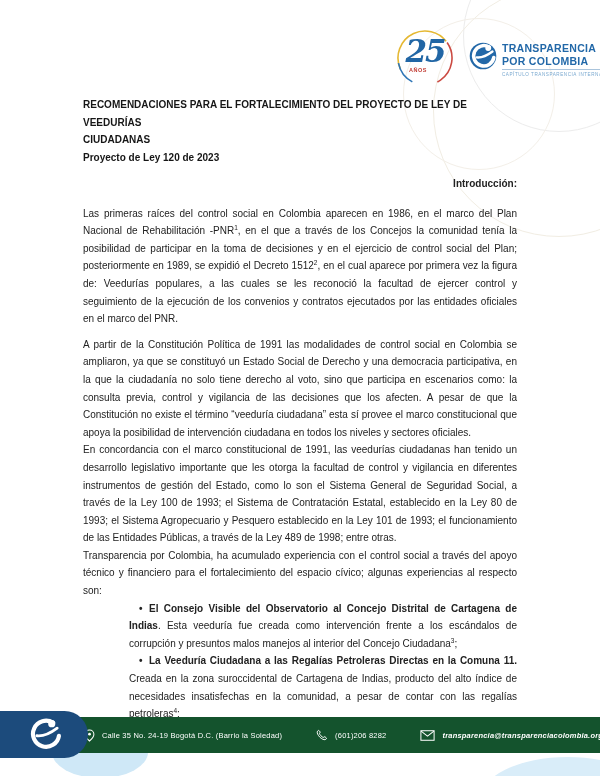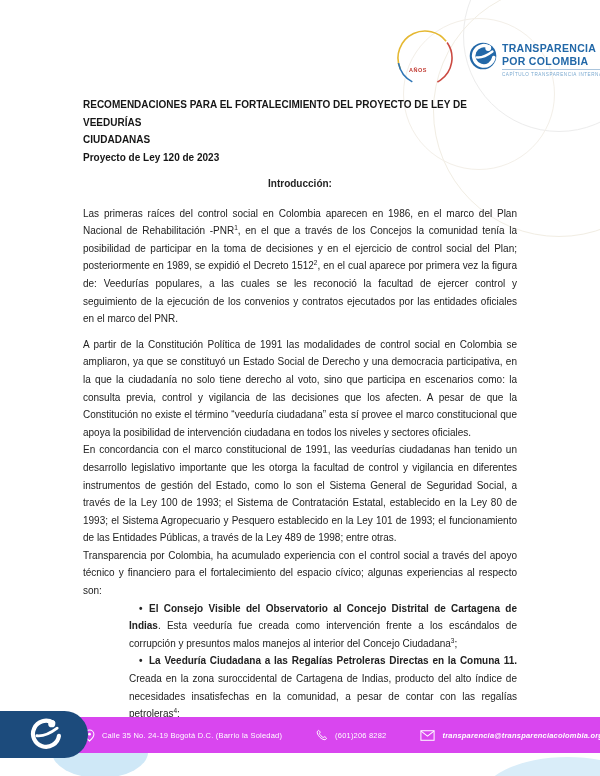--- a/index.html
+++ b/index.html
@@ -27,35 +27,35 @@
   .ti-rule{border:0;border-top:1px solid #aac4dc;margin:2px 0 1.5px 0;width:104px;}
   .ti-tag{font-size:4.6px;color:#7aa9d0;letter-spacing:.55px;white-space:nowrap;}
 
   
   .title-block{position:absolute;left:83px;top:96px;width:434px;text-align:left;
     font-weight:bold;font-size:10px;line-height:17.5px;color:#161616;}
 
   
   .body-text{position:absolute;left:83px;top:175px;width:434px;
     font-size:10px;line-height:17.6px;text-align:justify;color:#222222;}
-  .intro-heading{font-weight:bold;margin:0 0 12px 0;text-align:center;}
+  .intro-heading{font-weight:bold;margin:0 0 12px 0;text-align:right;}
   p{margin:0;}
   .p-gap{margin-bottom:8px;}
   sup{font-size:6.5px;line-height:0;vertical-align:super;}
   ul.exp{margin:0;padding:0;list-style:none;}
   ul.exp li{position:relative;padding-left:46px;text-indent:20px;text-align:justify;}
   ul.exp li .marker{position:absolute;left:56px;top:0;font-weight:bold;text-indent:0;}
   ul.exp li b{font-weight:bold;}
 
   
   .deco-ellipse-left{position:absolute;left:52px;top:726px;width:96px;height:52px;
     border-radius:50%;background:#cfe8f7;z-index:1;}
   .deco-ellipse-right{position:absolute;right:-55px;top:757px;width:175px;height:85px;
     border-radius:50%;background:#d9edf9;z-index:1;}
-  .footer-bar{position:absolute;left:40px;right:0;top:717px;height:36px;background:#d946ef;
+  .footer-bar{position:absolute;left:40px;right:0;top:717px;height:36px;background:#14532d;
     z-index:2;display:flex;align-items:center;padding-left:44px;gap:34px;box-sizing:border-box;}
   .contact{display:flex;align-items:center;gap:7px;color:#ffffff;font-size:7.5px;
     letter-spacing:.2px;white-space:nowrap;}
   .contact.email span{font-style:italic;font-weight:bold;}
   .contact svg{flex:0 0 auto;}
   .footer-pill{position:absolute;left:0;top:711px;width:88px;height:47px;background:#1c4b7c;
     border-radius:0 26px 26px 0;z-index:3;}
   .footer-pill svg{position:absolute;left:27px;top:5px;}
 </style>
 </head>
@@ -66,20 +66,21 @@
   <div class="arc arc1"></div>
   <div class="arc arc2"></div>
   <div class="arc arc3"></div>
 
   <div class="emblem25">
     <svg width="58" height="58" viewBox="0 0 58 58">
       <circle cx="29" cy="29" r="27" fill="none" stroke="#e5b832" stroke-width="1.6" stroke-dasharray="78 92" transform="rotate(-205 29 29)"></circle>
       <circle cx="29" cy="29" r="27" fill="none" stroke="#cb4a42" stroke-width="1.6" stroke-dasharray="46 124" transform="rotate(-35 29 29)"></circle>
       <circle cx="29" cy="29" r="27" fill="none" stroke="#2e75b6" stroke-width="1.6" stroke-dasharray="24 146" transform="rotate(118 29 29)"></circle>
     </svg>
+    <div class="num">25</div>
     <div class="anos">AÑOS</div>
   </div>
 
   <div class="ti-logo">
     <svg width="28" height="28" viewBox="0 0 40 40">
       <circle cx="20" cy="20" r="19" fill="#2268a8"></circle>
       <path d="M 29 7.5 A 14.5 14.5 0 1 0 35.5 22" fill="none" stroke="#ffffff" stroke-width="5" stroke-linecap="round"></path>
       <circle cx="27.5" cy="8.5" r="4.2" fill="#ffffff"></circle>
       <path d="M 11 22 Q 21 23 33.5 13.5" fill="none" stroke="#ffffff" stroke-width="3.4" stroke-linecap="round"></path>
     </svg>

